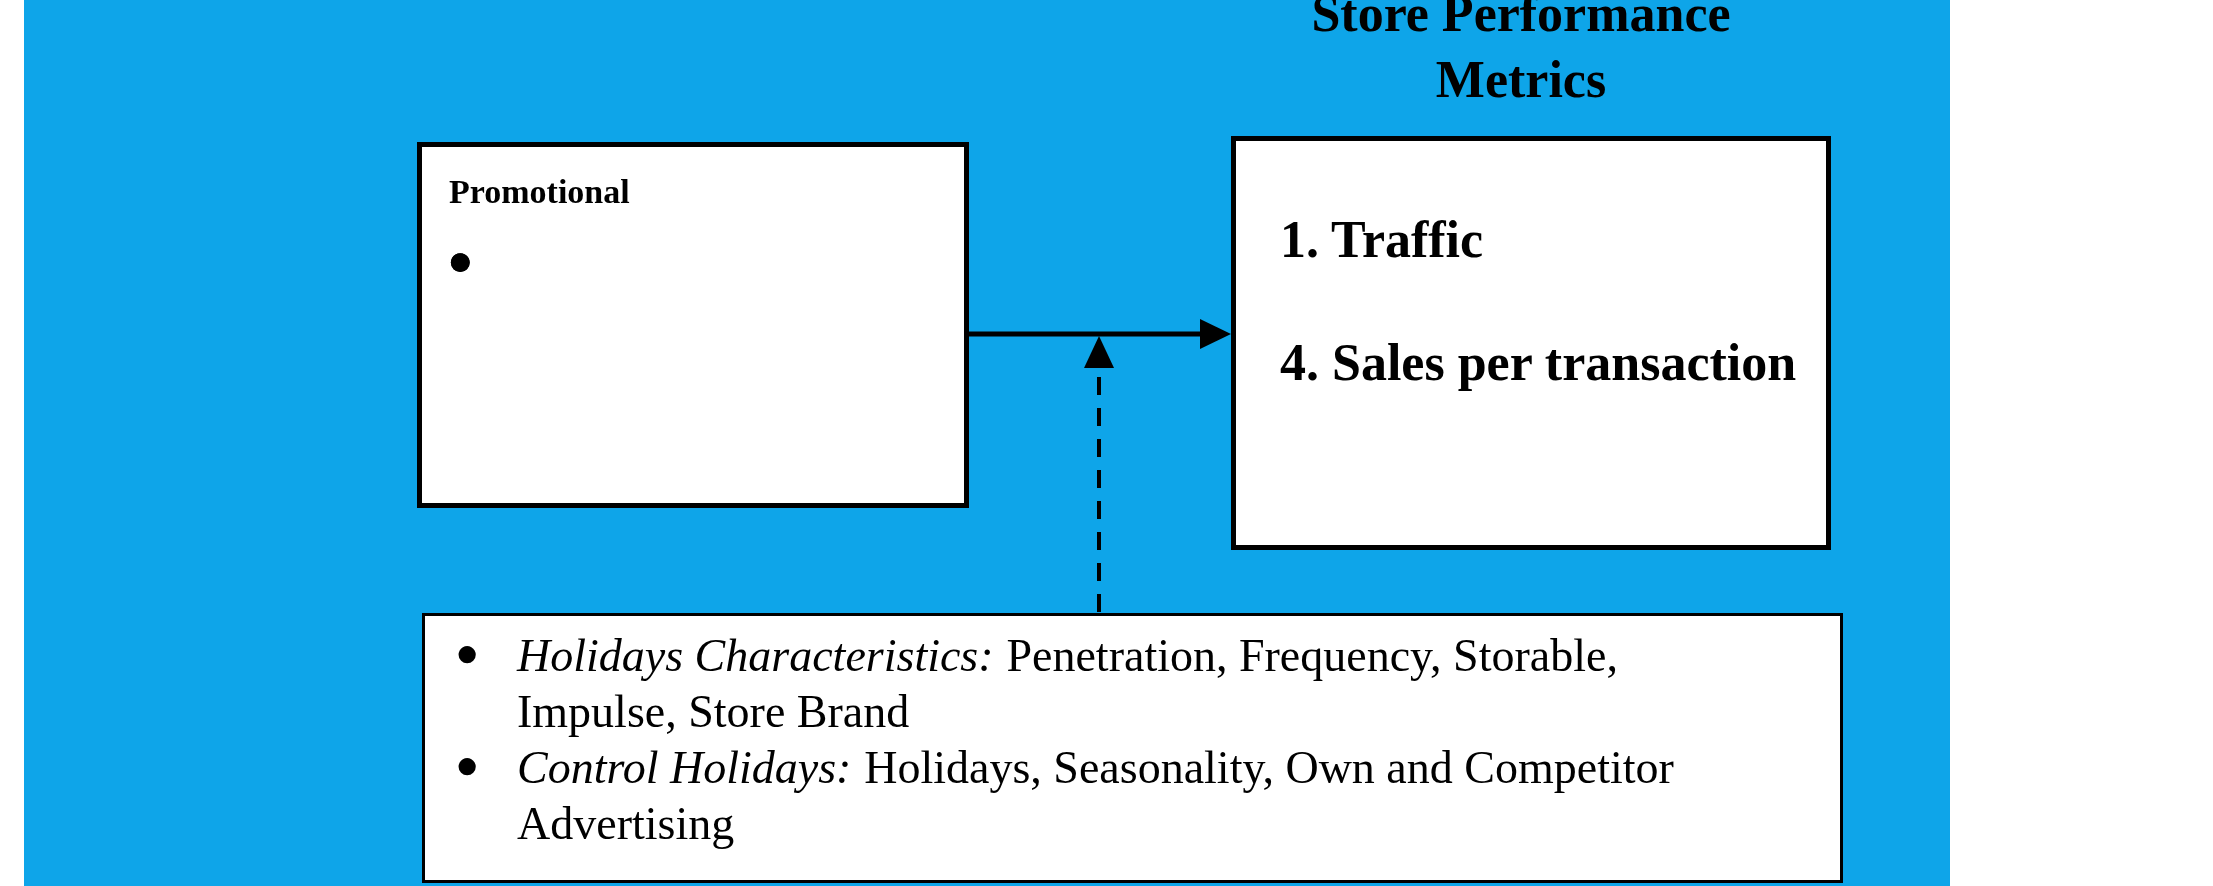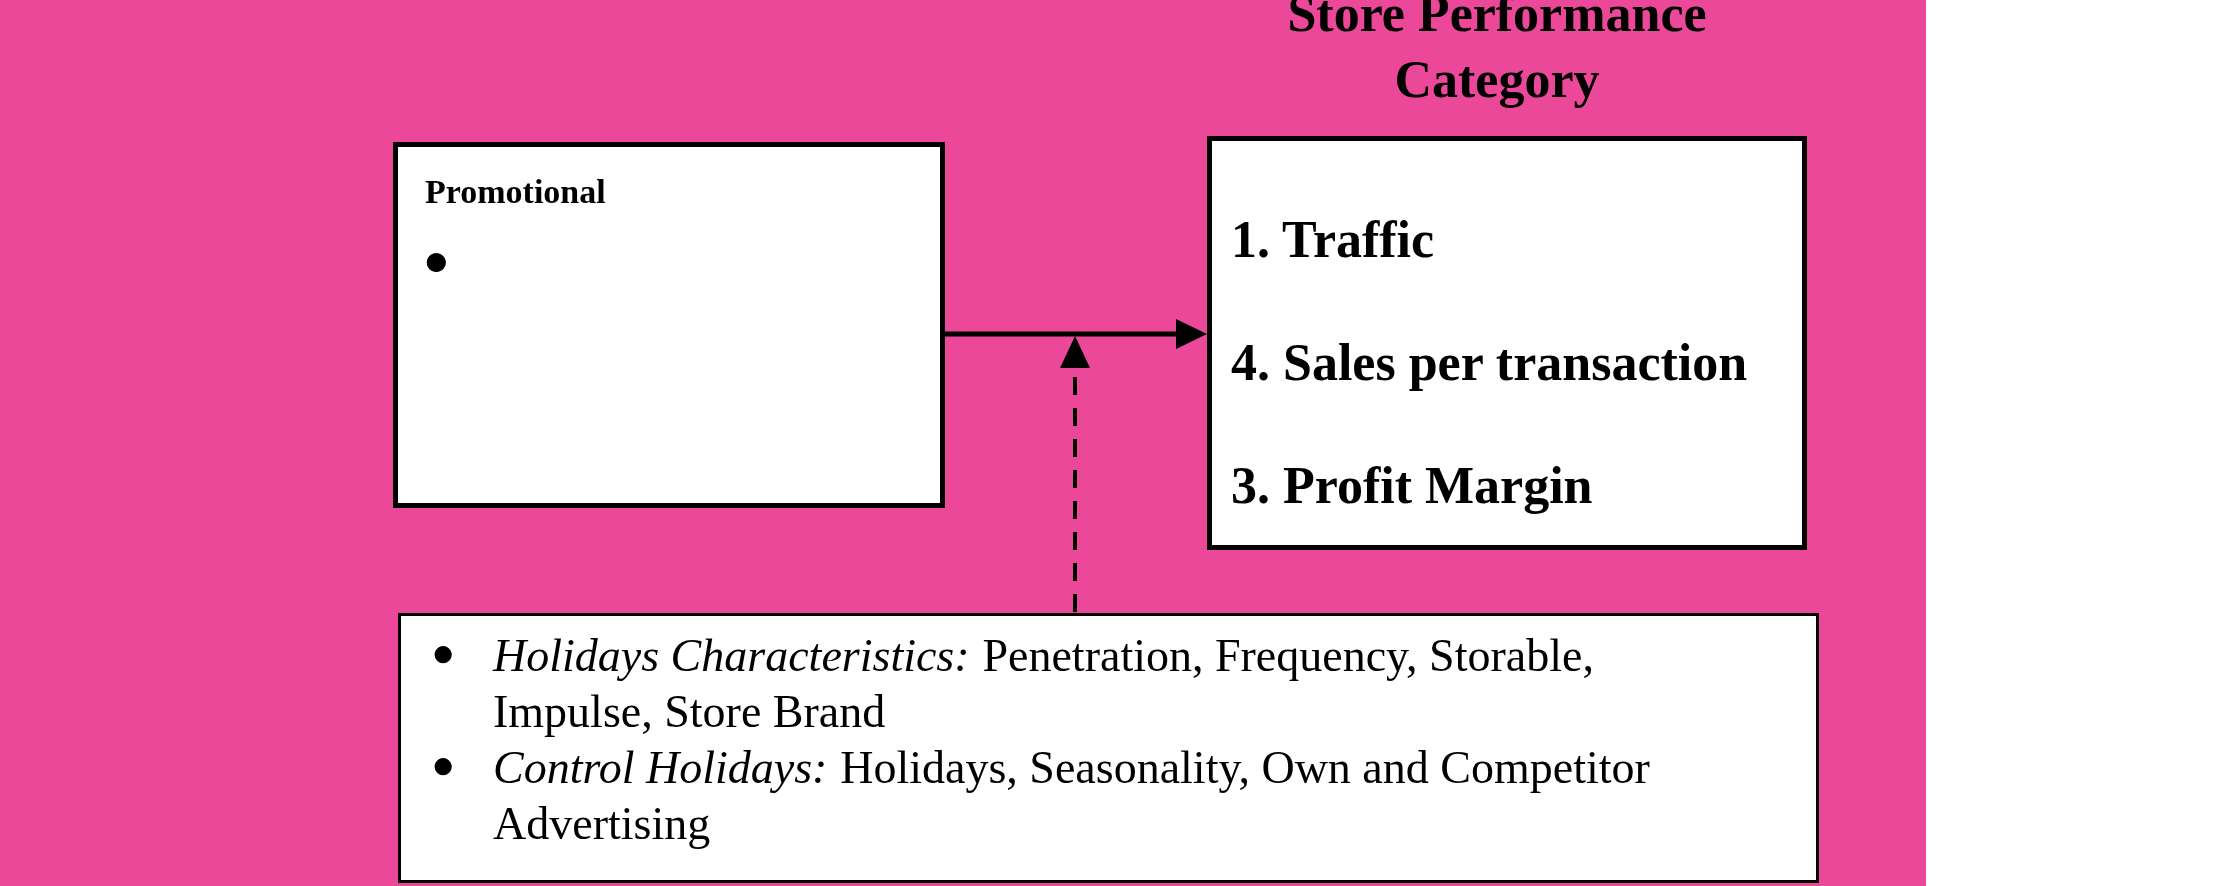--- a/index.html
+++ b/index.html
@@ -4,24 +4,25 @@
 <style>
   html, body {
     margin: 0;
     padding: 0;
     background: #ffffff;
   }
   .canvas {
     position: relative;
     width: 1926px;
     height: 886px;
-    background: #ec4899;
+    background: #0ea5e9;
     font-family: "Liberation Serif", "DejaVu Serif", serif;
     color: #000000;
     overflow: hidden;
+    margin-left: 24px;
   }
 
   
   .diagram-title {
     position: absolute;
     left: 1147px;
     top: -19px;
     width: 700px;
     text-align: center;
     font-size: 52px;
@@ -77,21 +78,21 @@
     position: absolute;
     left: 25px;
     top: -2px;
     font-size: 44px;
   }
 
   .metrics-list {
     padding-top: 73px;
   }
   .m-item {
-    padding-left: 19px;
+    padding-left: 44px;
     font-size: 52px;
     font-weight: bold;
     line-height: 52px;
     margin-bottom: 71px;
     white-space: nowrap;
   }
 
   .mods-list {
     padding-top: 12px;
   }
@@ -123,42 +124,41 @@
     pointer-events: none;
   }
 </style>
 </head>
 <body>
 
 <div class="canvas">
 
   <div class="diagram-title">
     <div>Store Performance</div>
-    <div>Category</div>
+    <div>Metrics</div>
   </div>
 
   <div class="box promo-box">
     <div class="promo-heading">
       <div>Promotional</div>
     </div>
     <div class="promo-bullets">
       <div class="b-item">
         <span class="bullet">●</span>
       </div>
       <div class="b-item">
         <span class="bullet">●</span>
       </div>
     </div>
   </div>
 
   <div class="box metrics-box">
     <div class="metrics-list">
       <div class="m-item">1. Traffic</div>
       <div class="m-item">4. Sales per transaction</div>
-      <div class="m-item">3. Profit Margin</div>
     </div>
   </div>
 
   <div class="box mods-box">
     <div class="mods-list">
       <div class="mod-item">
         <span class="bullet">●</span><span class="mod-label">Holidays Characteristics:</span><span>Penetration, Frequency, Storable, Impulse, Store Brand</span>
       </div>
       <div class="mod-item">
         <span class="bullet">●</span><span class="mod-label">Control Holidays:</span><span>Holidays, Seasonality, Own and Competitor Advertising</span>

